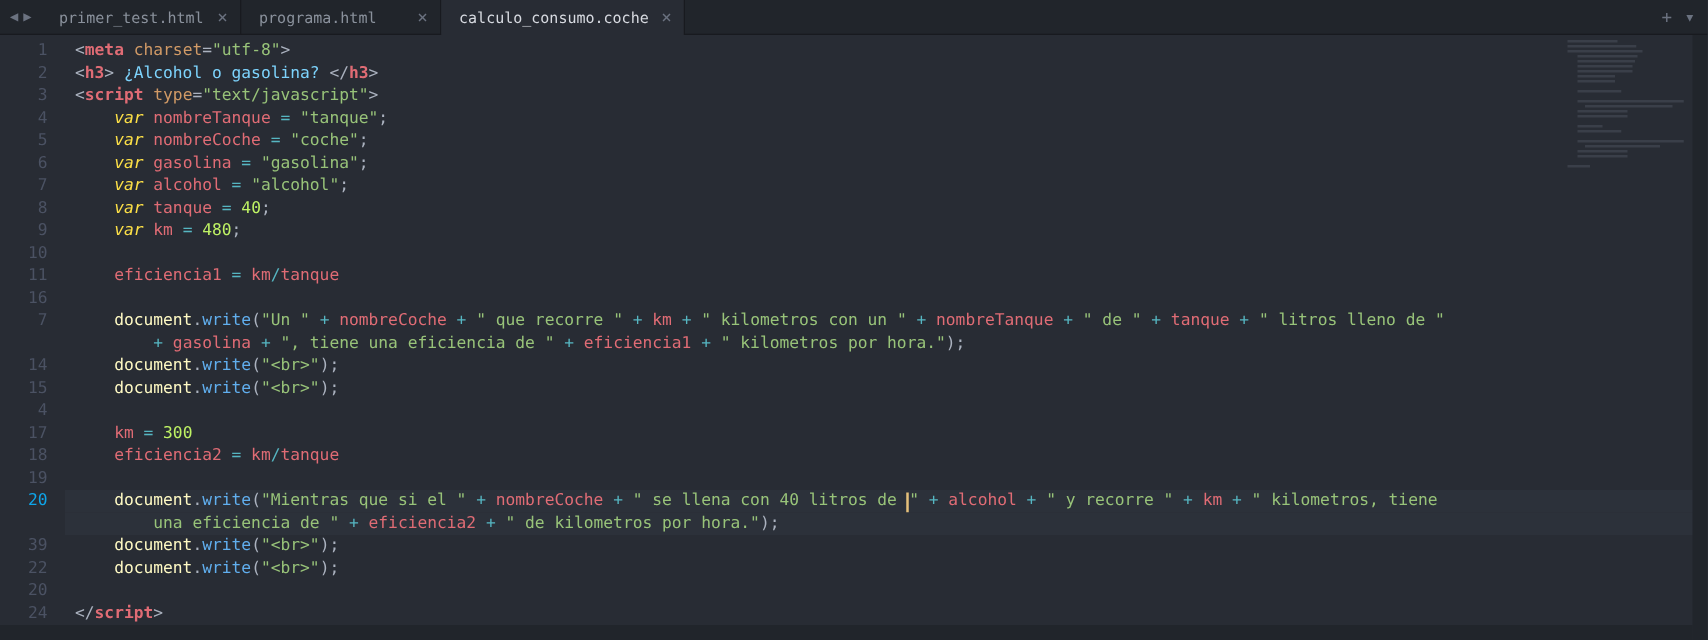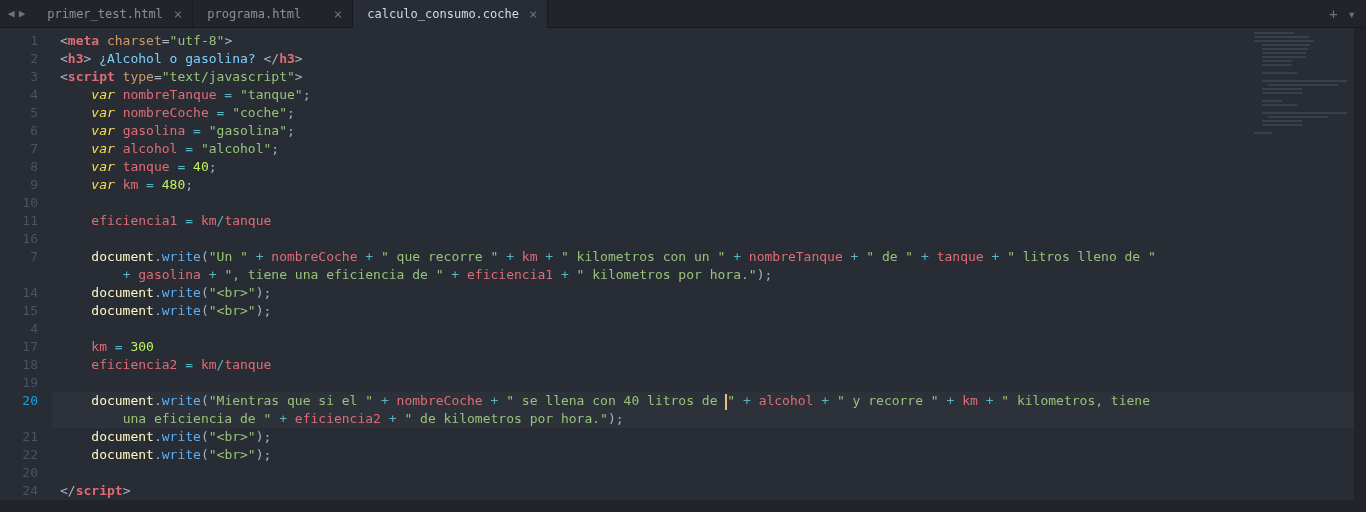--- a/index.html
+++ b/index.html
@@ -184,21 +184,21 @@
       <div class="ln">7</div>
       <div class="ln"></div>
       <div class="ln">14</div>
       <div class="ln">15</div>
       <div class="ln">4</div>
       <div class="ln">17</div>
       <div class="ln">18</div>
       <div class="ln">19</div>
       <div class="ln current">20</div>
       <div class="ln"></div>
-      <div class="ln">21</div>
+      <div class="ln">39</div>
       <div class="ln">22</div>
       <div class="ln">20</div>
       <div class="ln">24</div>
     </div>
   <div class="code" id="code"><div class="code-line"><span class="t-pun">&lt;</span><span class="t-tag">meta</span><span class="t-attr"> charset</span><span class="t-pun">=</span><span class="t-str">"utf-8"</span><span class="t-pun">&gt;</span></div><div class="code-line"><span class="t-pun">&lt;</span><span class="t-tag">h3</span><span class="t-pun">&gt;</span><span class="t-txt"> ¿Alcohol o gasolina? </span><span class="t-pun">&lt;/</span><span class="t-tag">h3</span><span class="t-pun">&gt;</span></div><div class="code-line"><span class="t-pun">&lt;</span><span class="t-tag">script</span><span class="t-attr"> type</span><span class="t-pun">=</span><span class="t-str">"text/javascript"</span><span class="t-pun">&gt;</span></div><div class="code-line"><span class="t-txt">    </span><span class="t-var">var</span><span class="t-txt"> </span><span class="t-id">nombreTanque</span><span class="t-op"> = </span><span class="t-str">"tanque"</span><span class="t-pun">;</span></div><div class="code-line"><span class="t-txt">    </span><span class="t-var">var</span><span class="t-txt"> </span><span class="t-id">nombreCoche</span><span class="t-op"> = </span><span class="t-str">"coche"</span><span class="t-pun">;</span></div><div class="code-line"><span class="t-txt">    </span><span class="t-var">var</span><span class="t-txt"> </span><span class="t-id">gasolina</span><span class="t-op"> = </span><span class="t-str">"gasolina"</span><span class="t-pun">;</span></div><div class="code-line"><span class="t-txt">    </span><span class="t-var">var</span><span class="t-txt"> </span><span class="t-id">alcohol</span><span class="t-op"> = </span><span class="t-str">"alcohol"</span><span class="t-pun">;</span></div><div class="code-line"><span class="t-txt">    </span><span class="t-var">var</span><span class="t-txt"> </span><span class="t-id">tanque</span><span class="t-op"> = </span><span class="t-num">40</span><span class="t-pun">;</span></div><div class="code-line"><span class="t-txt">    </span><span class="t-var">var</span><span class="t-txt"> </span><span class="t-id">km</span><span class="t-op"> = </span><span class="t-num">480</span><span class="t-pun">;</span></div><div class="code-line"><span class="t-txt"></span></div><div class="code-line"><span class="t-txt">    </span><span class="t-id">eficiencia1</span><span class="t-op"> = </span><span class="t-id">km</span><span class="t-op">/</span><span class="t-id">tanque</span></div><div class="code-line"><span class="t-txt"></span></div><div class="code-line"><span class="t-txt">    </span><span class="t-obj">document</span><span class="t-pun">.</span><span class="t-fn">write</span><span class="t-pun">(</span><span class="t-str">"Un "</span><span class="t-op"> + </span><span class="t-id">nombreCoche</span><span class="t-op"> + </span><span class="t-str">" que recorre "</span><span class="t-op"> + </span><span class="t-id">km</span><span class="t-op"> + </span><span class="t-str">" kilometros con un "</span><span class="t-op"> + </span><span class="t-id">nombreTanque</span><span class="t-op"> + </span><span class="t-str">" de "</span><span class="t-op"> + </span><span class="t-id">tanque</span><span class="t-op"> + </span><span class="t-str">" litros lleno de "</span></div><div class="code-line"><span class="t-txt">        </span><span class="t-op">+ </span><span class="t-id">gasolina</span><span class="t-op"> + </span><span class="t-str">", tiene una eficiencia de "</span><span class="t-op"> + </span><span class="t-id">eficiencia1</span><span class="t-op"> + </span><span class="t-str">" kilometros por hora."</span><span class="t-pun">);</span></div><div class="code-line"><span class="t-txt">    </span><span class="t-obj">document</span><span class="t-pun">.</span><span class="t-fn">write</span><span class="t-pun">(</span><span class="t-str">"&lt;br&gt;"</span><span class="t-pun">);</span></div><div class="code-line"><span class="t-txt">    </span><span class="t-obj">document</span><span class="t-pun">.</span><span class="t-fn">write</span><span class="t-pun">(</span><span class="t-str">"&lt;br&gt;"</span><span class="t-pun">);</span></div><div class="code-line"><span class="t-txt"></span></div><div class="code-line"><span class="t-txt">    </span><span class="t-id">km</span><span class="t-op"> = </span><span class="t-num">300</span></div><div class="code-line"><span class="t-txt">    </span><span class="t-id">eficiencia2</span><span class="t-op"> = </span><span class="t-id">km</span><span class="t-op">/</span><span class="t-id">tanque</span></div><div class="code-line"><span class="t-txt"></span></div><div class="code-line highlight"><span class="t-txt">    </span><span class="t-obj">document</span><span class="t-pun">.</span><span class="t-fn">write</span><span class="t-pun">(</span><span class="t-str">"Mientras que si el "</span><span class="t-op"> + </span><span class="t-id">nombreCoche</span><span class="t-op"> + </span><span class="t-str">" se llena con 40 litros de </span><span class="cursor"></span><span class="t-str">"</span><span class="t-op"> + </span><span class="t-id">alcohol</span><span class="t-op"> + </span><span class="t-str">" y recorre "</span><span class="t-op"> + </span><span class="t-id">km</span><span class="t-op"> + </span><span class="t-str">" kilometros, tiene </span></div><div class="code-line highlight"><span class="t-txt">        </span><span class="t-str">una eficiencia de "</span><span class="t-op"> + </span><span class="t-id">eficiencia2</span><span class="t-op"> + </span><span class="t-str">" de kilometros por hora."</span><span class="t-pun">);</span></div><div class="code-line"><span class="t-txt">    </span><span class="t-obj">document</span><span class="t-pun">.</span><span class="t-fn">write</span><span class="t-pun">(</span><span class="t-str">"&lt;br&gt;"</span><span class="t-pun">);</span></div><div class="code-line"><span class="t-txt">    </span><span class="t-obj">document</span><span class="t-pun">.</span><span class="t-fn">write</span><span class="t-pun">(</span><span class="t-str">"&lt;br&gt;"</span><span class="t-pun">);</span></div><div class="code-line"><span class="t-txt"></span></div><div class="code-line"><span class="t-pun">&lt;/</span><span class="t-tag">script</span><span class="t-pun">&gt;</span></div></div>
 </div>
 
 <div class="minimap">
   <div style="width:40%"></div>
     <div style="width:55%"></div>

